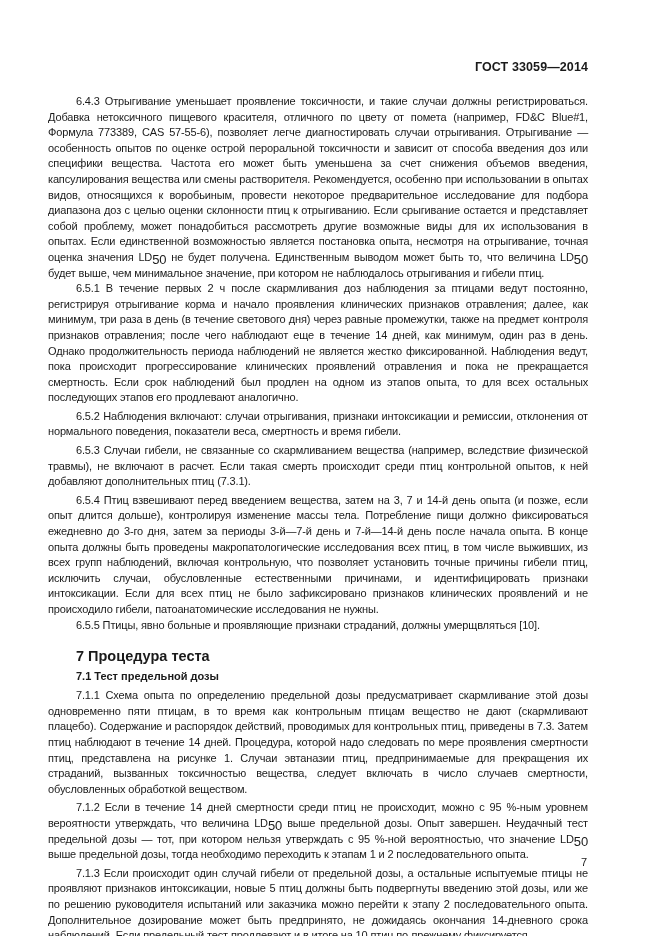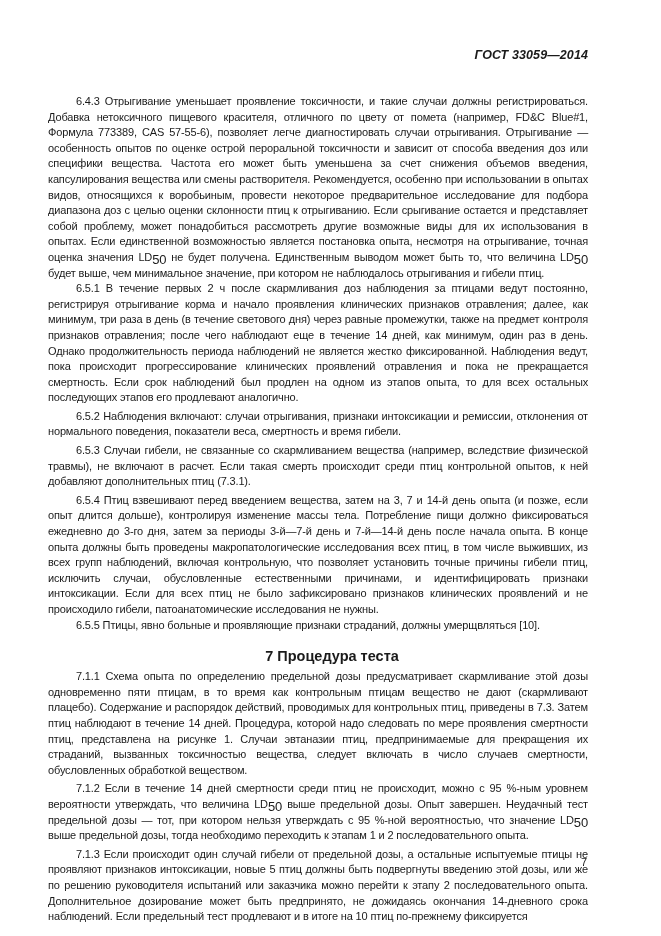--- a/index.html
+++ b/index.html
@@ -1,42 +1,43 @@
 <!DOCTYPE html>
 <html><head>
 <meta charset="utf-8">
 <style>
   html, body { margin: 0; padding: 0; background: #ffffff; }
   body { width: 661px; height: 936px; position: relative; overflow: hidden;
          font-family: "Liberation Sans", sans-serif; color: #1a1a1a; }
-  .header { position: absolute; top: 48px; right: 73px; font-weight: bold; font-size: 12.5px; letter-spacing: 0.1px; font-style: italic; }
+  .header { position: absolute; top: 60px; right: 73px; font-weight: bold; font-size: 12.5px; letter-spacing: 0.1px; }
   .content { position: absolute; top: 94px; left: 48px; width: 540px; }
   p { margin: 0; font-size: 11px; line-height: 15.6px; text-align: justify; text-indent: 28px;
       letter-spacing: -0.15px; hyphens: manual; }
   p.gap { margin-top: 3px; }
   .h2 { margin: 4px 0 4px 28px; font-weight: bold; font-size: 11px; line-height: 15px; }
-  .h1 { margin: 14px 0 4px 28px; font-weight: bold; font-size: 14.5px; line-height: 18px; text-align: center; }
+  .h1 { margin: 14px 0 4px 28px; font-weight: bold; font-size: 14.5px; line-height: 18px; }
   sub { font-size: 13px; vertical-align: -3px; line-height: 0; }
   .pagenum { position: absolute; top: 856px; right: 74px; font-size: 11px; }
 </style>
 </head>
 <body>
 
 <div class="header">ГОСТ 33059—2014</div>
 
 <div class="content">
   <p><span>6.4.3 Отрыгивание уменьшает проявление токсичности, и такие случаи должны регистрироваться. Добавка нетоксичного пищевого красителя, отличного по цвету от помета (например, FD&amp;C Blue#1, Формула 773389, CAS 57-55-6), позволяет легче диагностировать случаи отрыгивания. Отрыгивание — особенность опытов по оценке острой пероральной токсичности и зависит от способа введения доз или специфики вещества. Частота его может быть уменьшена за счет снижения объемов введения, капсулирования вещества или смены растворителя. Рекомендуется, особенно при использовании в опытах видов, относящихся к воробьиным, провести некоторое предварительное исследование для подбора диапазона доз с целью оценки склонности птиц к отрыгиванию. Если срыгивание остается и представляет собой проблему, может понадобиться рассмотреть другие возможные виды для их использования в опытах. Если единственной возможностью является постановка опыта, несмотря на отрыгивание, точная оценка значения LD</span><sub>50</sub><span> не будет получена. Единственным выводом может быть то, что величина LD</span><sub>50</sub><span> будет выше, чем минимальное значение, при котором не наблюдалось отрыгивания и гибели птиц.</span></p>
 
 
   <p>6.5.1 В течение первых 2 ч после скармливания доз наблюдения за птицами ведут постоянно, регистрируя отрыгивание корма и начало проявления клинических признаков отравления; далее, как минимум, три раза в день (в течение светового дня) через равные промежутки, также на предмет контроля признаков отравления; после чего наблюдают еще в течение 14 дней, как минимум, один раз в день. Однако продолжительность периода наблюдений не является жестко фиксированной. Наблюдения ведут, пока происходит прогрессирование клинических проявлений отравления и пока не прекращается смертность. Если срок наблюдений был продлен на одном из этапов опыта, то для всех остальных последующих этапов его продлевают аналогично.</p>
   <p class="gap">6.5.2 Наблюдения включают: случаи отрыгивания, признаки интоксикации и ремиссии, отклонения от нормального поведения, показатели веса, смертность и время гибели.</p>
   <p class="gap">6.5.3 Случаи гибели, не связанные со скармливанием вещества (например, вследствие физической травмы), не включают в расчет. Если такая смерть происходит среди птиц контрольной опытов, к ней добавляют дополнительных птиц (7.3.1).</p>
   <p class="gap">6.5.4 Птиц взвешивают перед введением вещества, затем на 3, 7 и 14-й день опыта (и позже, если опыт длится дольше), контролируя изменение массы тела. Потребление пищи должно фиксироваться ежедневно до 3-го дня, затем за периоды 3-й—7-й день и 7-й—14-й день после начала опыта. В конце опыта должны быть проведены макропатологические исследования всех птиц, в том числе выживших, из всех групп наблюдений, включая контрольную, что позволяет установить точные причины гибели птиц, исключить случаи, обусловленные естественными причинами, и идентифицировать признаки интоксикации. Если для всех птиц не было зафиксировано признаков клинических проявлений и не происходило гибели, патоанатомические исследования не нужны.</p>
   <p>6.5.5 Птицы, явно больные и проявляющие признаки страданий, должны умерщвляться [10].</p>
 
   <div class="h1">7 Процедура теста</div>
+  <div class="h2">7.1 Тест предельной дозы</div>
 
   <p>7.1.1 Схема опыта по определению предельной дозы предусматривает скармливание этой дозы одновременно пяти птицам, в то время как контрольным птицам вещество не дают (скармливают плацебо). Содержание и распорядок действий, проводимых для контрольных птиц, приведены в 7.3. Затем птиц наблюдают в течение 14 дней. Процедура, которой надо следовать по мере проявления смертности птиц, представлена на рисунке 1. Случаи эвтаназии птиц, предпринимаемые для прекращения их страданий, вызванных токсичностью вещества, следует включать в число случаев смертности, обусловленных обработкой веществом.</p>
   <p class="gap"><span>7.1.2 Если в течение 14 дней смертности среди птиц не происходит, можно с 95 %-ным уровнем вероятности утверждать, что величина LD</span><sub>50</sub><span> выше предельной дозы. Опыт завершен. Неудачный тест предельной дозы — тот, при котором нельзя утверждать с 95 %-ной вероятностью, что значение LD</span><sub>50</sub><span> выше предельной дозы, тогда необходимо переходить к этапам 1 и 2 последовательного опыта.</span></p>
   <p class="gap">7.1.3 Если происходит один случай гибели от предельной дозы, а остальные испытуемые птицы не проявляют признаков интоксикации, новые 5 птиц должны быть подвергнуты введению этой дозы, или же по решению руководителя испытаний или заказчика можно перейти к этапу 2 последовательного опыта. Дополнительное дозирование может быть предпринято, не дожидаясь окончания 14-дневного срока наблюдений. Если предельный тест продлевают и в итоге на 10 птиц по-прежнему фиксируется</p>
 </div>
 
 <div class="pagenum">7</div>
 
 </body></html>

